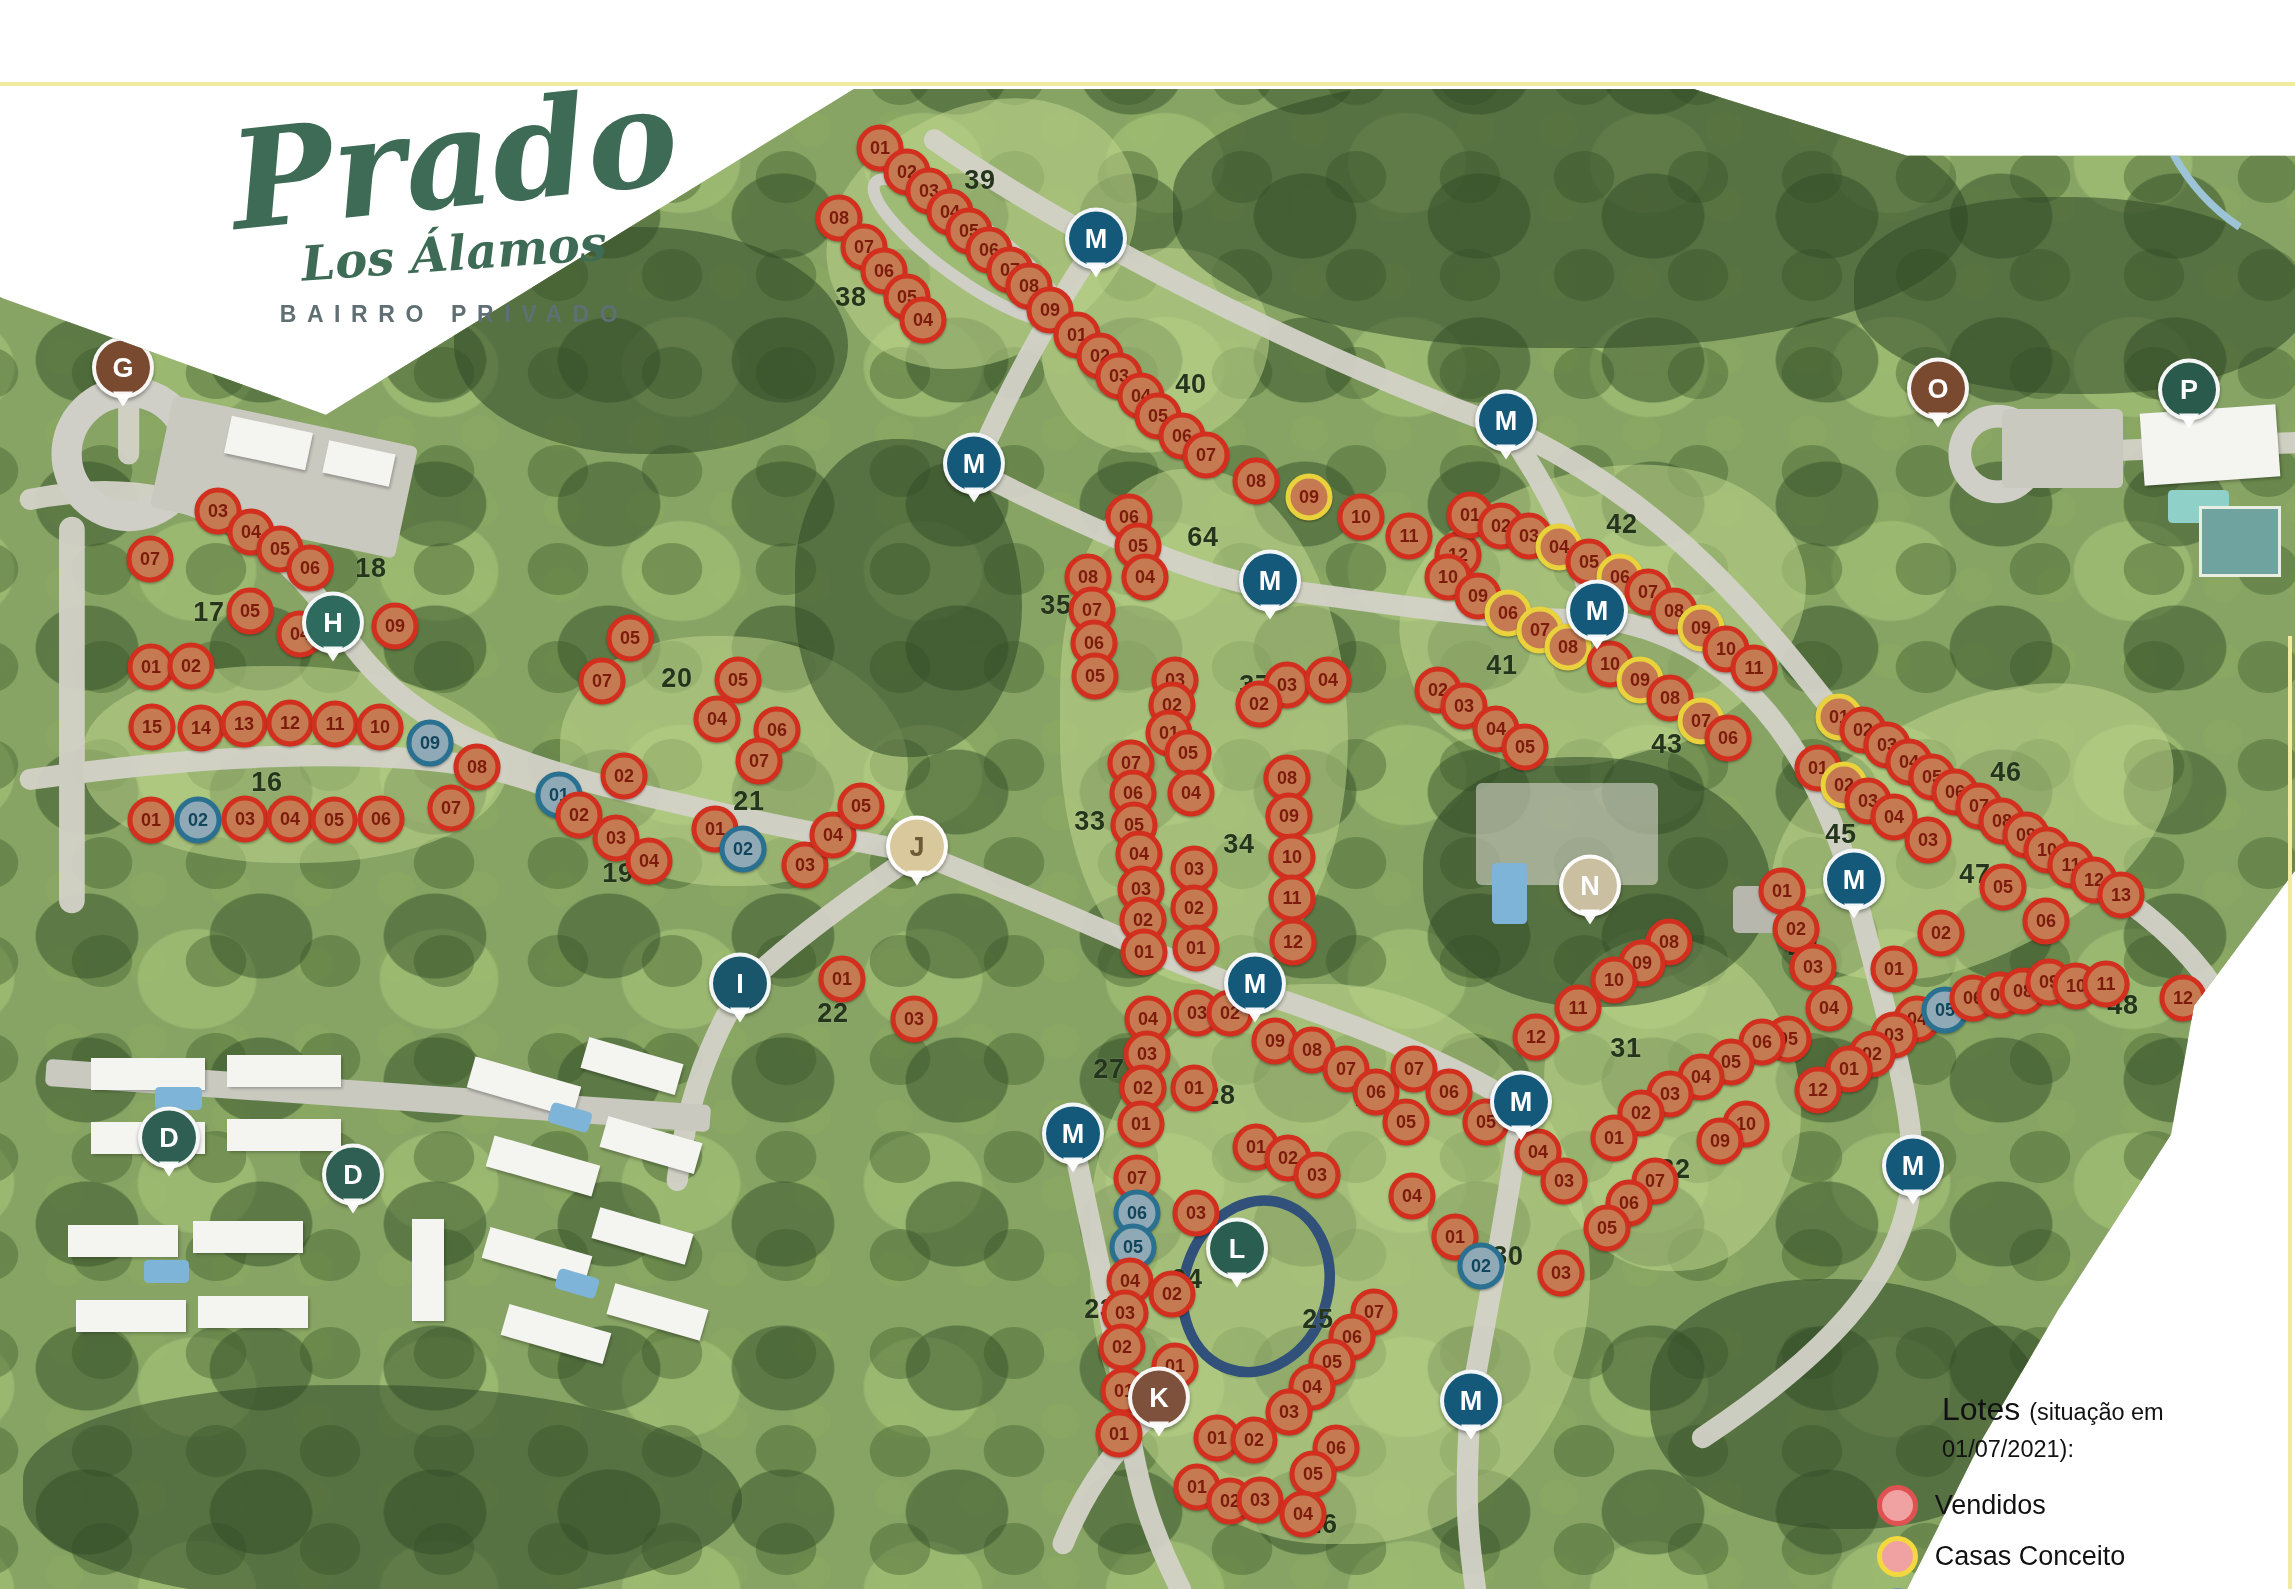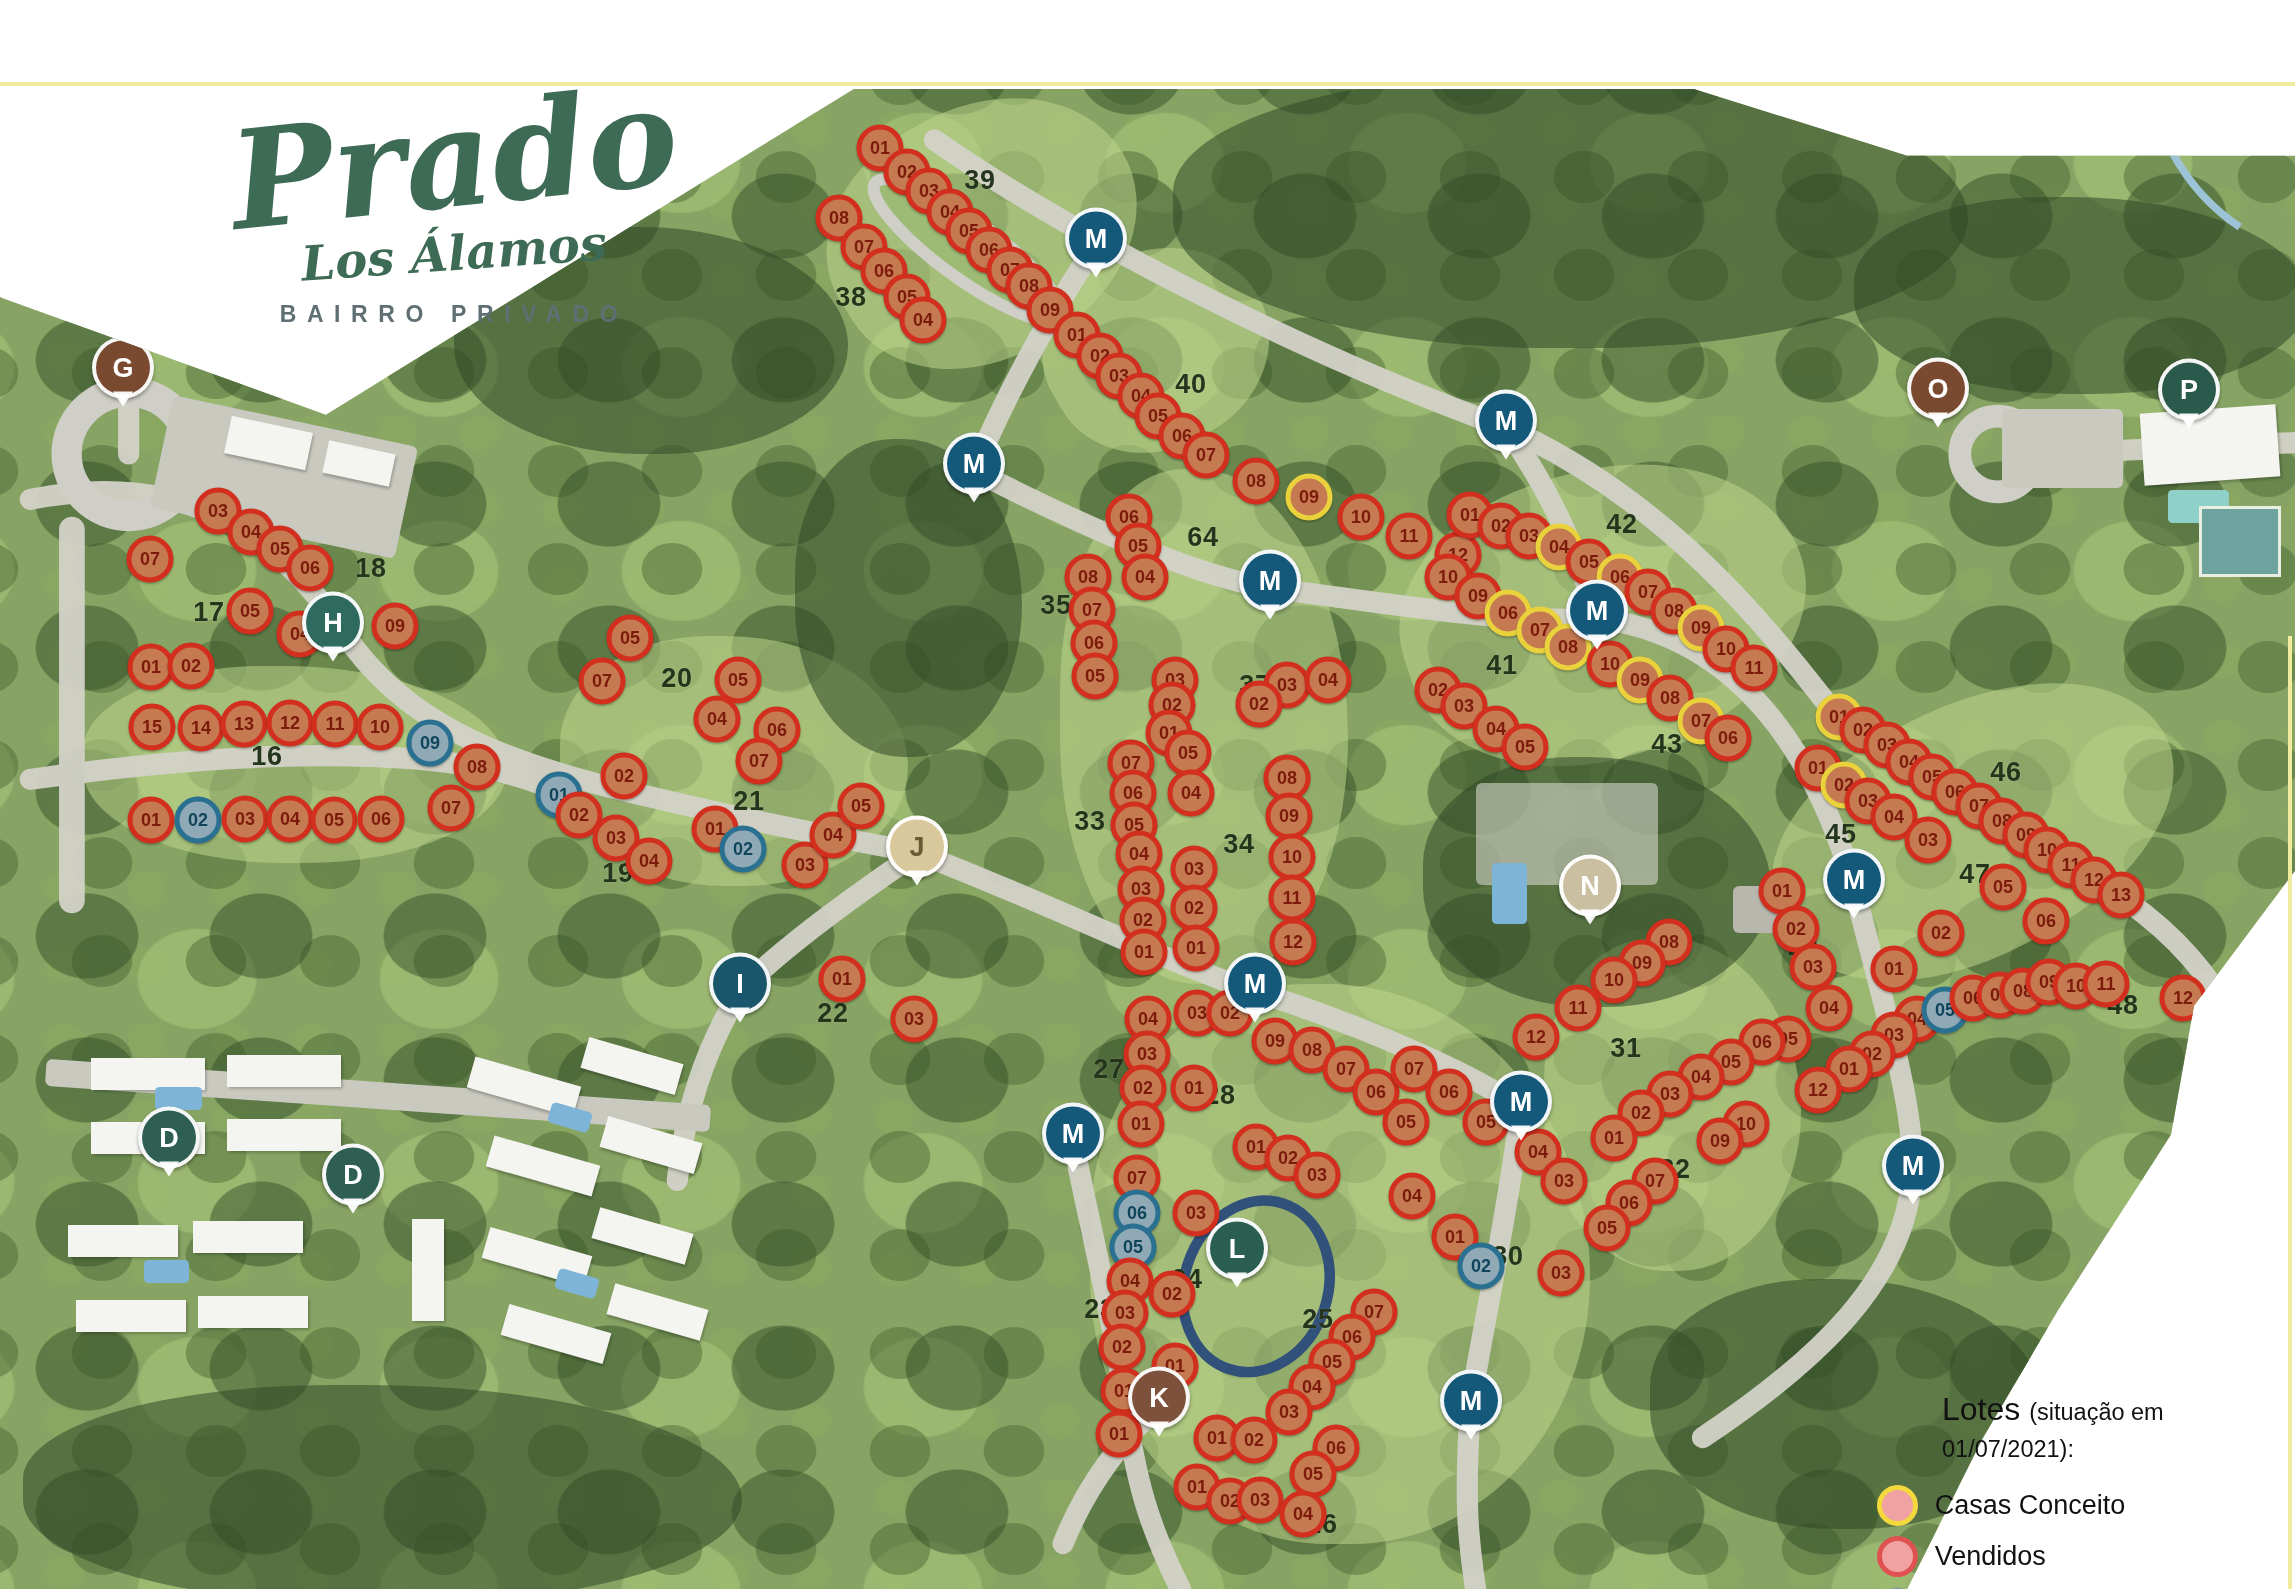--- a/index.html
+++ b/index.html
@@ -154,21 +154,21 @@
     <div class="bld" style="left:325px;top:447px;width:68px;height:33px;transform:rotate(12deg);"></div>
 
     <div class="plaza" style="left:2002px;top:409px;width:121px;height:79px;"></div>
     <div class="bld" style="left:2142px;top:409px;width:136px;height:72px;transform:rotate(-4deg);"></div>
     <div class="pool" style="left:2168px;top:490px;width:61px;height:33px;background:#8fd0c8;"></div>
     <div class="court" style="left:2199px;top:506px;width:76px;height:65px;"></div>
 
     <div class="plaza" style="left:1476px;top:783px;width:182px;height:102px;background:rgba(214,214,202,.6);"></div>
     <div class="pool" style="left:1492px;top:863px;width:35px;height:61px;"></div>
     <div class="plaza" style="left:1733px;top:886px;width:54px;height:47px;background:#b7b7ae;"></div>
-  <div class="blk" style="left: 267px; top: 756px;">16</div>
+  <div class="blk" style="left: 267px; top: 782px;">16</div>
       <div class="blk" style="left: 209px; top: 612px;">17</div>
       <div class="blk" style="left: 371px; top: 568px;">18</div>
       <div class="blk" style="left: 618px; top: 873px;">19</div>
       <div class="blk" style="left: 677px; top: 678px;">20</div>
       <div class="blk" style="left: 749px; top: 801px;">21</div>
       <div class="blk" style="left: 833px; top: 1013px;">22</div>
       <div class="blk" style="left: 1100px; top: 1309px;">23</div>
       <div class="blk" style="left: 1187px; top: 1279px;">24</div>
       <div class="blk" style="left: 1318px; top: 1319px;">25</div>
       <div class="blk" style="left: 1322px; top: 1524px;">26</div>
@@ -456,26 +456,26 @@
     <div class="logo-tag">BAIRRO PRIVADO</div>
   </div>
 
   <div class="legend">
     <div class="legend-title">
       <span>Lotes</span>
       <span class="sub">(situação em 01/07/2021):</span>
     </div>
     <div class="legend-rows">
         <div class="legend-row">
+          <span class="legend-dot lot-v"></span>
+          <span class="legend-label">Vendidos</span>
+        </div>
+        <div class="legend-row">
           <span class="legend-dot lot-c"></span>
           <span class="legend-label">Casas Conceito</span>
-        </div>
-        <div class="legend-row">
-          <span class="legend-dot lot-v"></span>
-          <span class="legend-label">Vendidos</span>
         </div>
         <div class="legend-row">
           <span class="legend-dot lot-r"></span>
         </div>
       </div>
   </div>
 
 </div>
 
 

